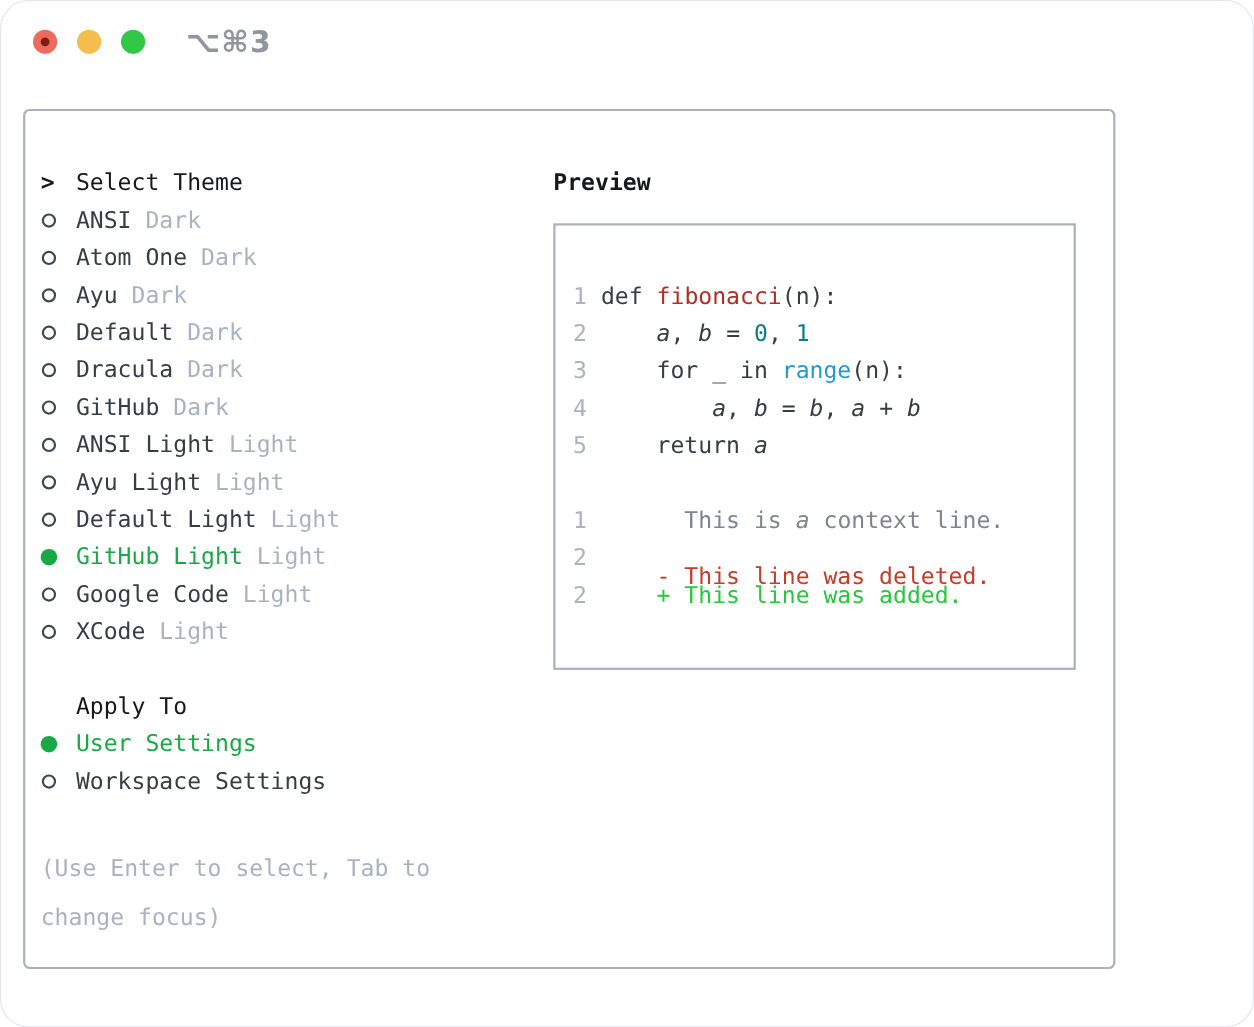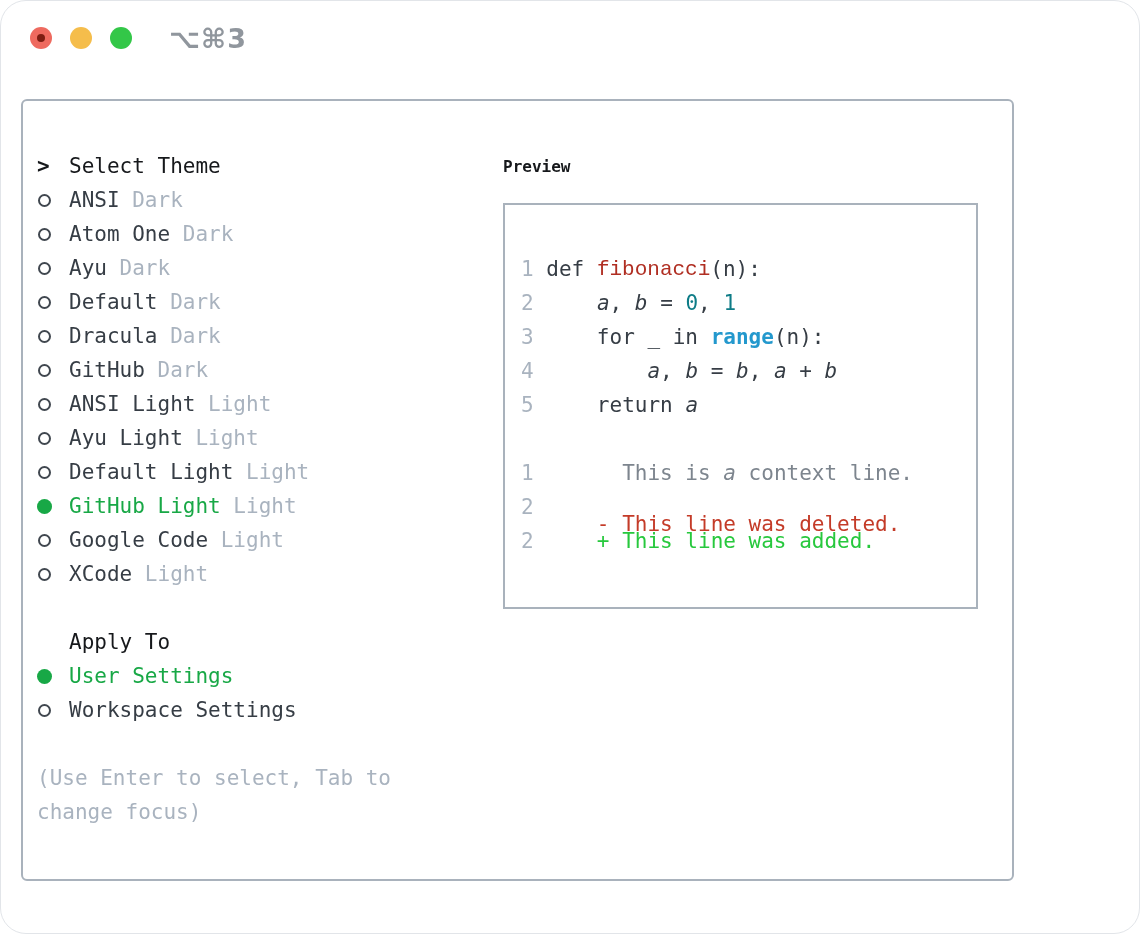--- a/index.html
+++ b/index.html
@@ -51,36 +51,36 @@
   .row{display:flex;align-items:center;height:34px;font-size:21px;color:var(--text-dark);white-space:pre;}
   .marker{display:inline-flex;align-items:center;width:32px;flex:0 0 32px;}
   .prompt{font-weight:bold;color:var(--text-black);}
   .heading{font-weight:normal;color:var(--text-black);}
   .subheading{color:var(--text-black);text-align:right;}
   .radio{width:13px;height:13px;border:2px solid var(--radio-ring);border-radius:50%;margin-left:1px;}
   .row.sel .radio{width:15px;height:15px;border:none;background:var(--accent-green);margin-left:0;}
   .row.sel .label{color:var(--accent-green);}
   .tag{color:var(--muted);margin-left:1ch;}
   .spacer{height:34px;}
-  .hint{color:var(--muted);}
+  .hint{color:var(--muted);margin-top:11px;}
   
   .right-col{position:absolute;left:480px;top:48px;}
-  .preview-title{height:34px;display:flex;align-items:center;font-size:16px;font-weight:bold;color:var(--text-black);}
+  .preview-title{height:34px;display:flex;align-items:center;font-size:21px;font-weight:bold;color:var(--text-black);}
   .preview-box{
     margin-top:20px;width:475px;height:406px;
     border:2px solid var(--panel-border);background:#fff;
     padding:47px 0 0 16px;overflow:hidden;
   }
   .pline{height:34px;display:flex;align-items:center;font-size:21px;white-space:pre;}
   .ln{color:var(--line-num);}
   .sg-code{color:var(--text-dark);}
   .sg-var{color:var(--text-dark);font-style:italic;}
-  .sg-func{color:var(--func-red);font-family:Liberation Mono, monospace;}
+  .sg-func{color:var(--func-red);}
   .sg-num{color:var(--number-teal);}
-  .sg-builtin{color:var(--builtin-blue);font-weight:bold;}
+  .sg-builtin{color:var(--builtin-blue);}
   .sg-ctx{color:var(--context-gray);}
   .sg-ctxvar{color:var(--context-gray);font-style:italic;}
   .sg-del{color:var(--diff-del);margin-top:33px;}
   .sg-add{color:var(--diff-add);}
 </style>
 </head>
 <body>
 
 <div class="window">
 

